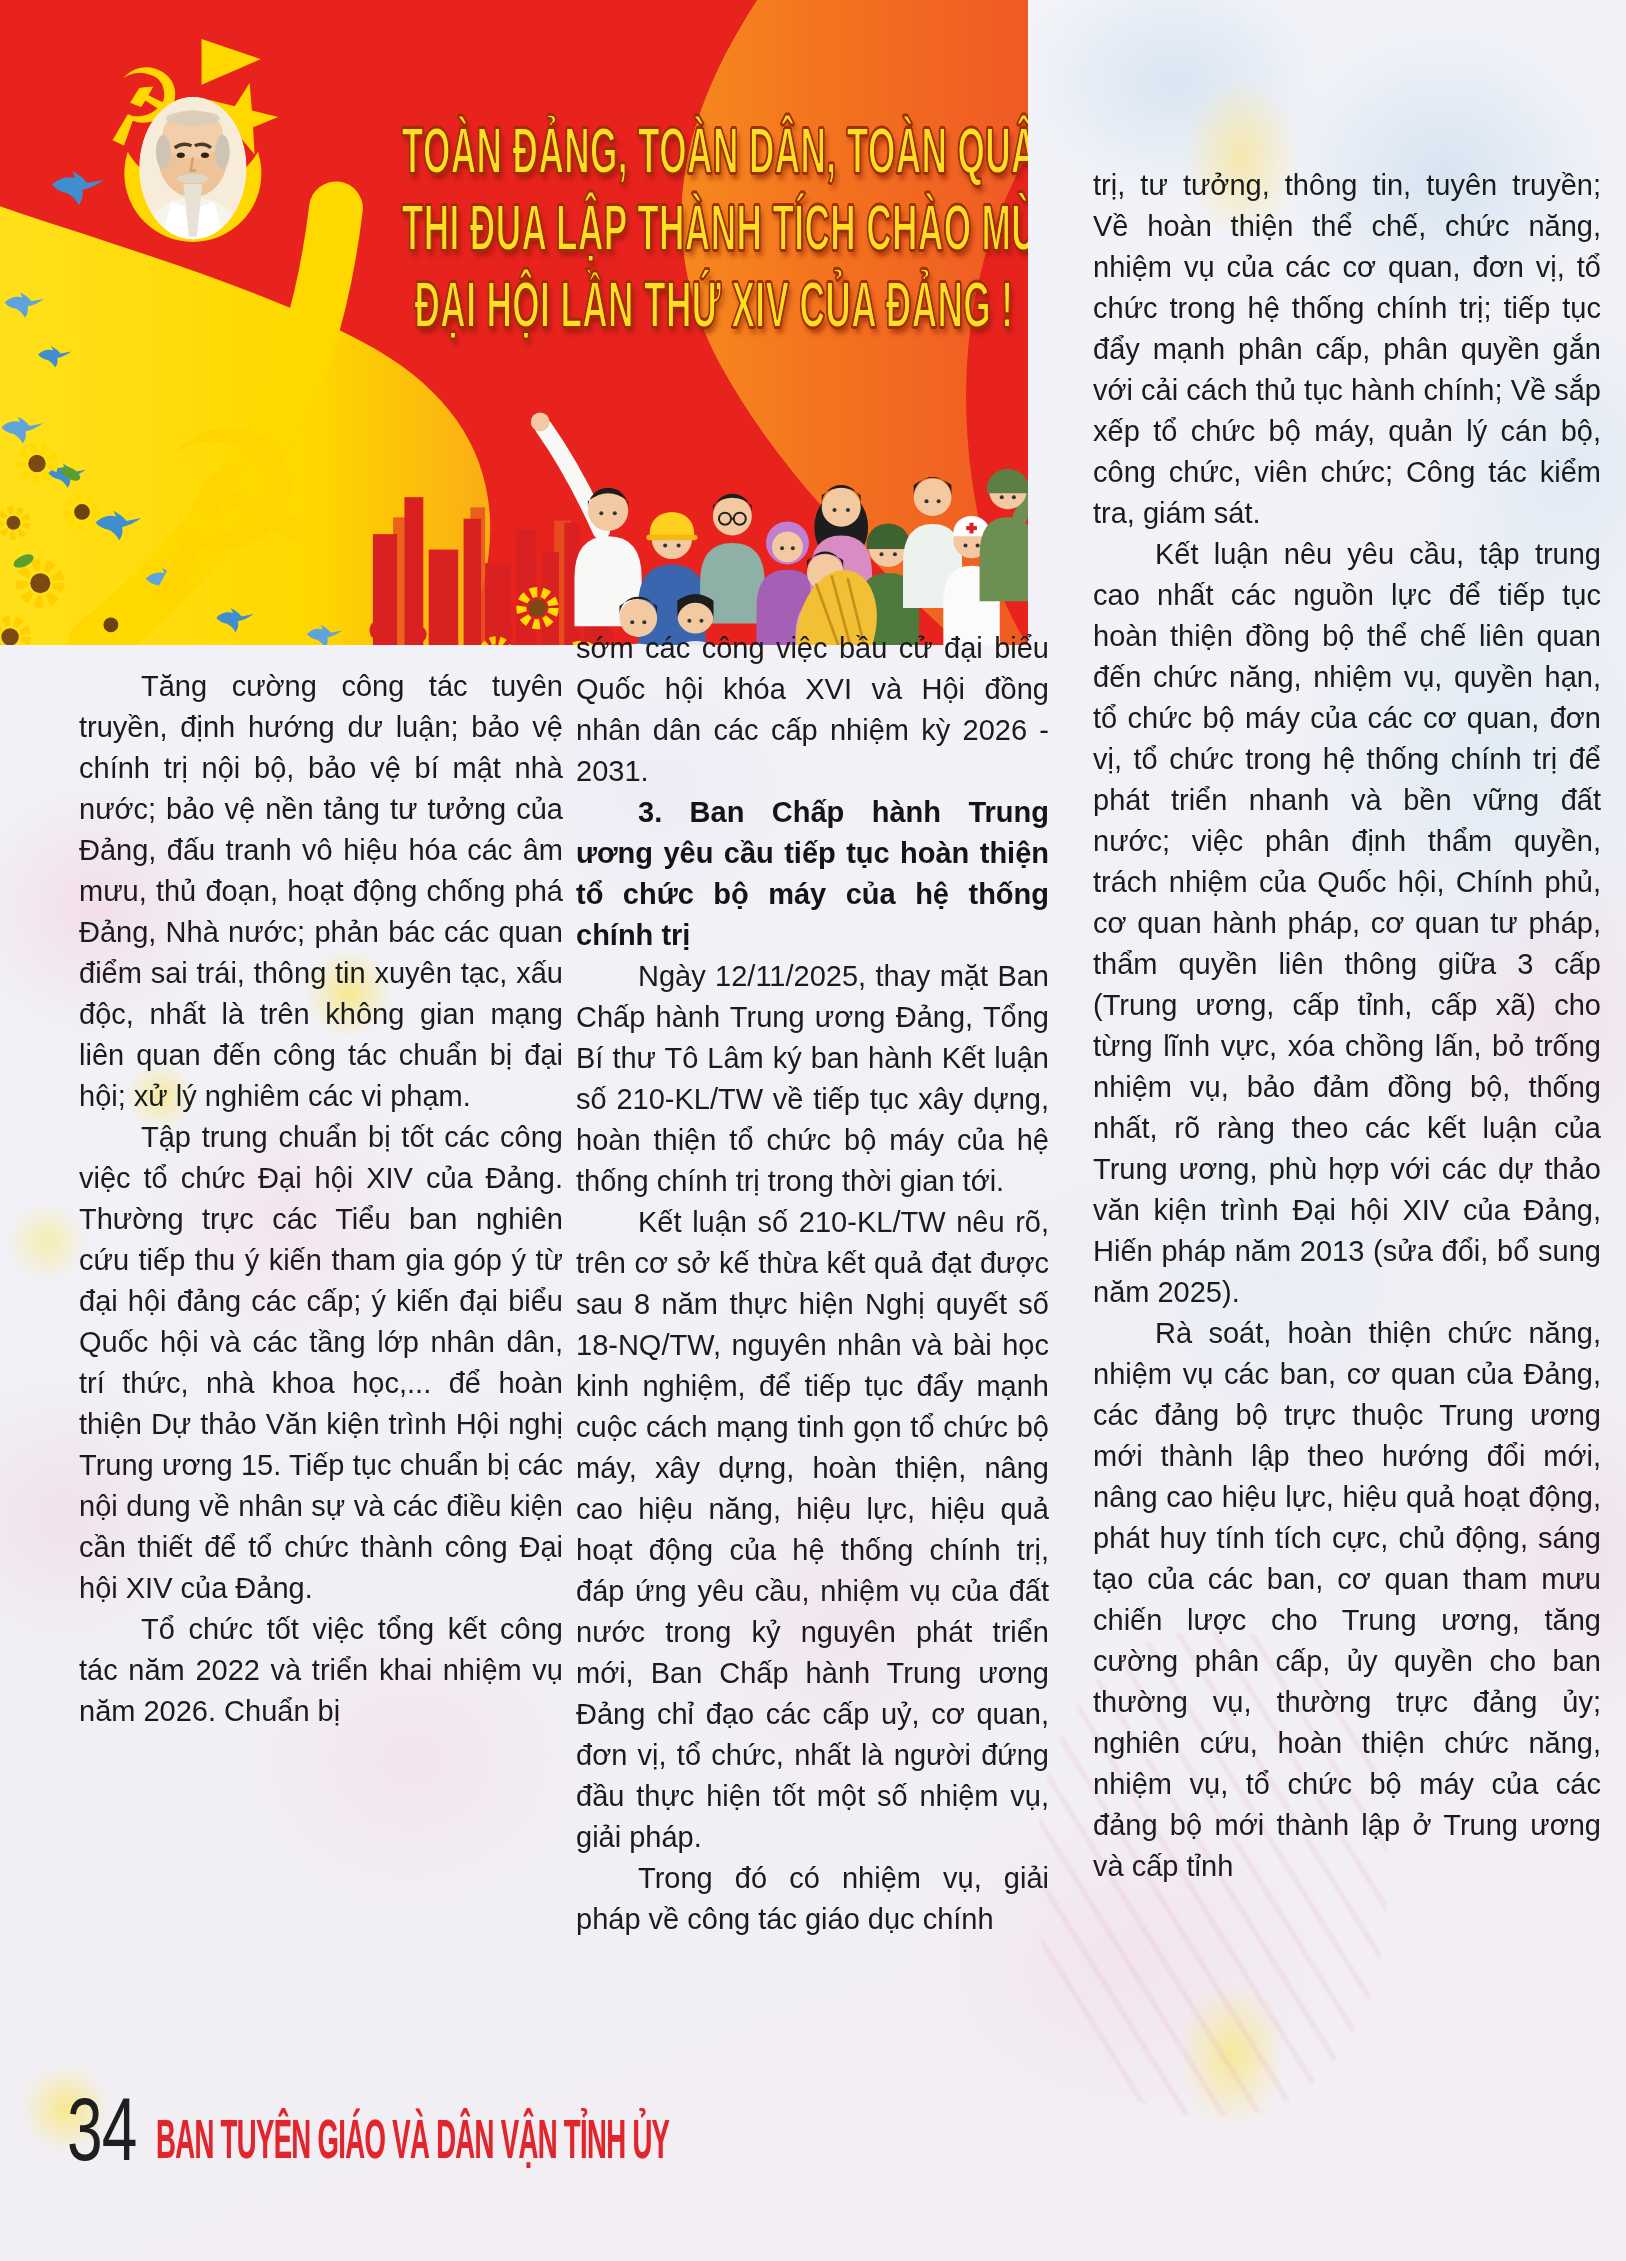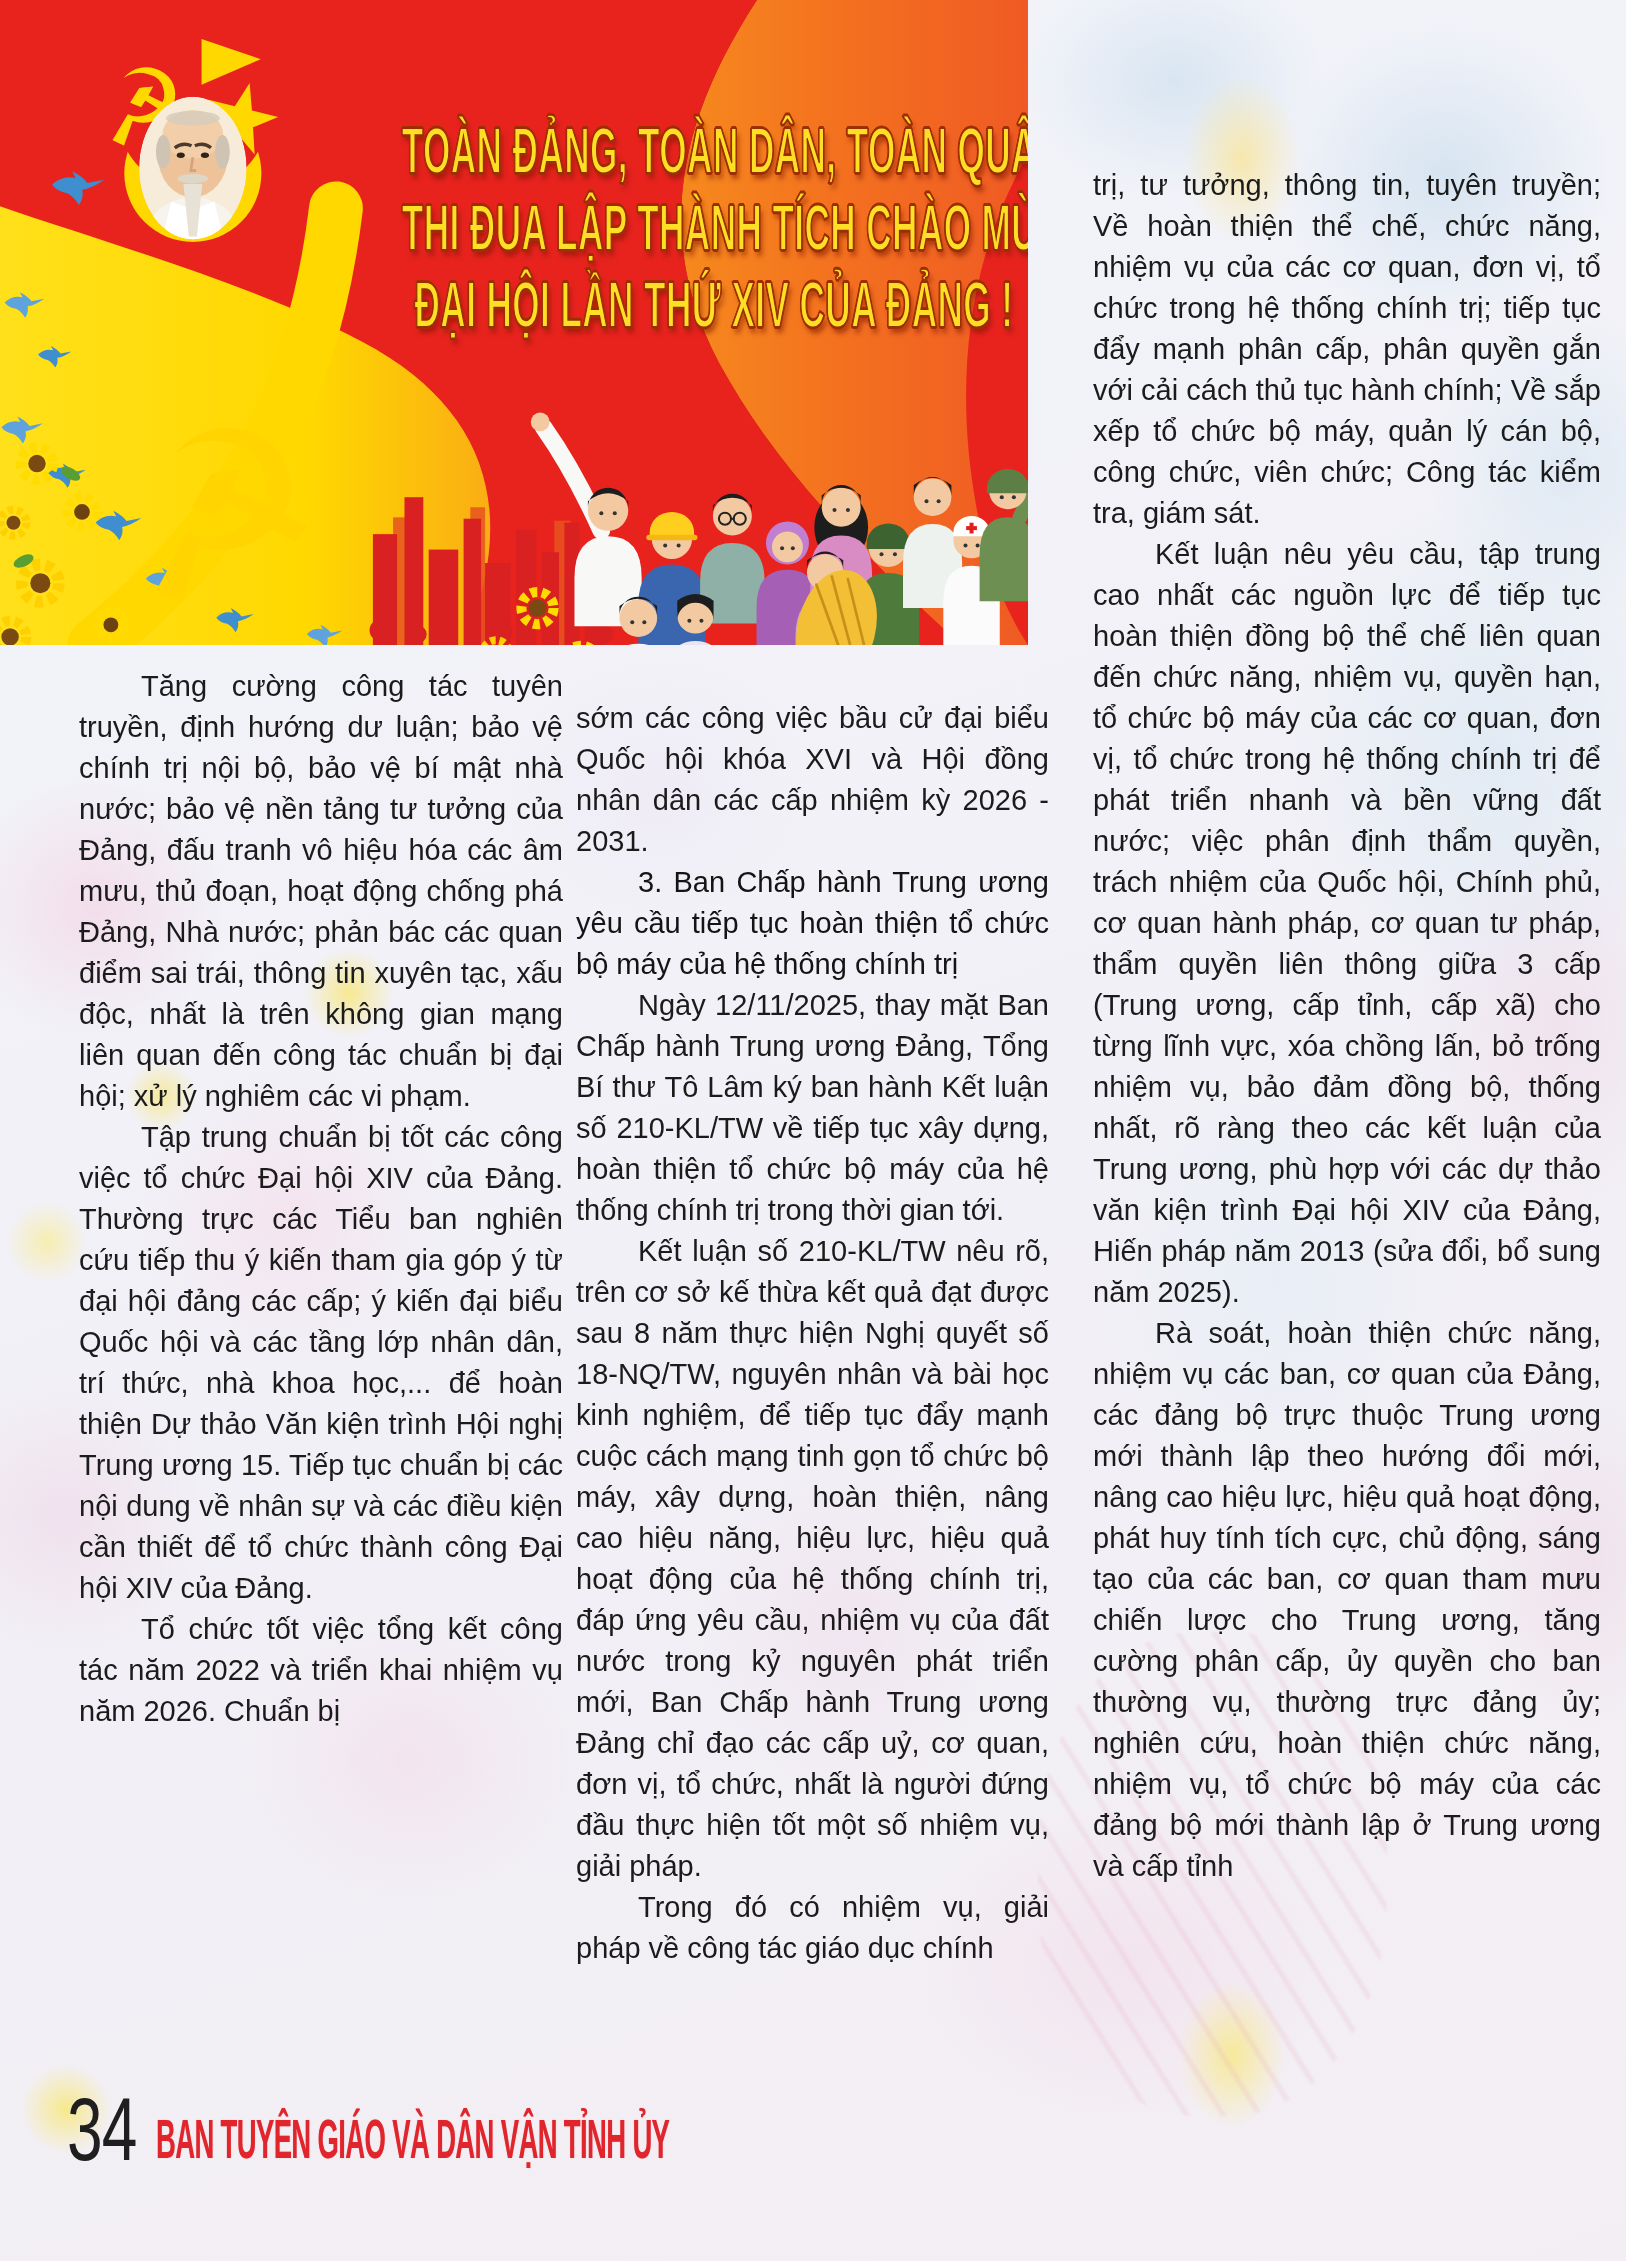--- a/index.html
+++ b/index.html
@@ -45,23 +45,23 @@
     text-align:center;line-height:77px;
     font-weight:bold;font-size:64px;letter-spacing:0.7px;
     color:#ffdf26;
     -webkit-text-stroke:2px #9b2d00;
     text-shadow:2px 0 #a03000,-2px 0 #a03000,0 2px #a03000,0 -2px #a03000,4.7px 6px 6.7px rgba(120,20,0,.55);
     white-space:nowrap;
   }
   .col{position:absolute;color:#1b1b1b;font-size:29px;line-height:41px;text-align:justify;hyphens:none;}
   .col p{margin:0;}
   .indent{text-indent:62px;}
-  .bold{font-weight:normal;color:#141414;}
+  .bold{font-weight:bold;color:#141414;}
   .col-left{left:79px;top:666px;width:484px;}
-  .col-middle{left:576px;top:698px;width:473px;}
+  .col-middle{left:576px;top:628px;width:473px;}
   .col-right{left:1065px;top:165px;width:508px;margin-left:28px;}
   .page-number{
     position:absolute;left:67px;top:2078px;
     font-size:89px;font-weight:500;color:#1f1f1f;
     transform:scaleX(.72);transform-origin:left top;letter-spacing:-1.3px;
   }
   .footer-title{
     position:absolute;left:156px;top:2107px;
     font-size:55px;font-weight:bold;color:#e0262c;letter-spacing:-1.3px;
     transform:scaleX(.5);transform-origin:left top;white-space:nowrap;

